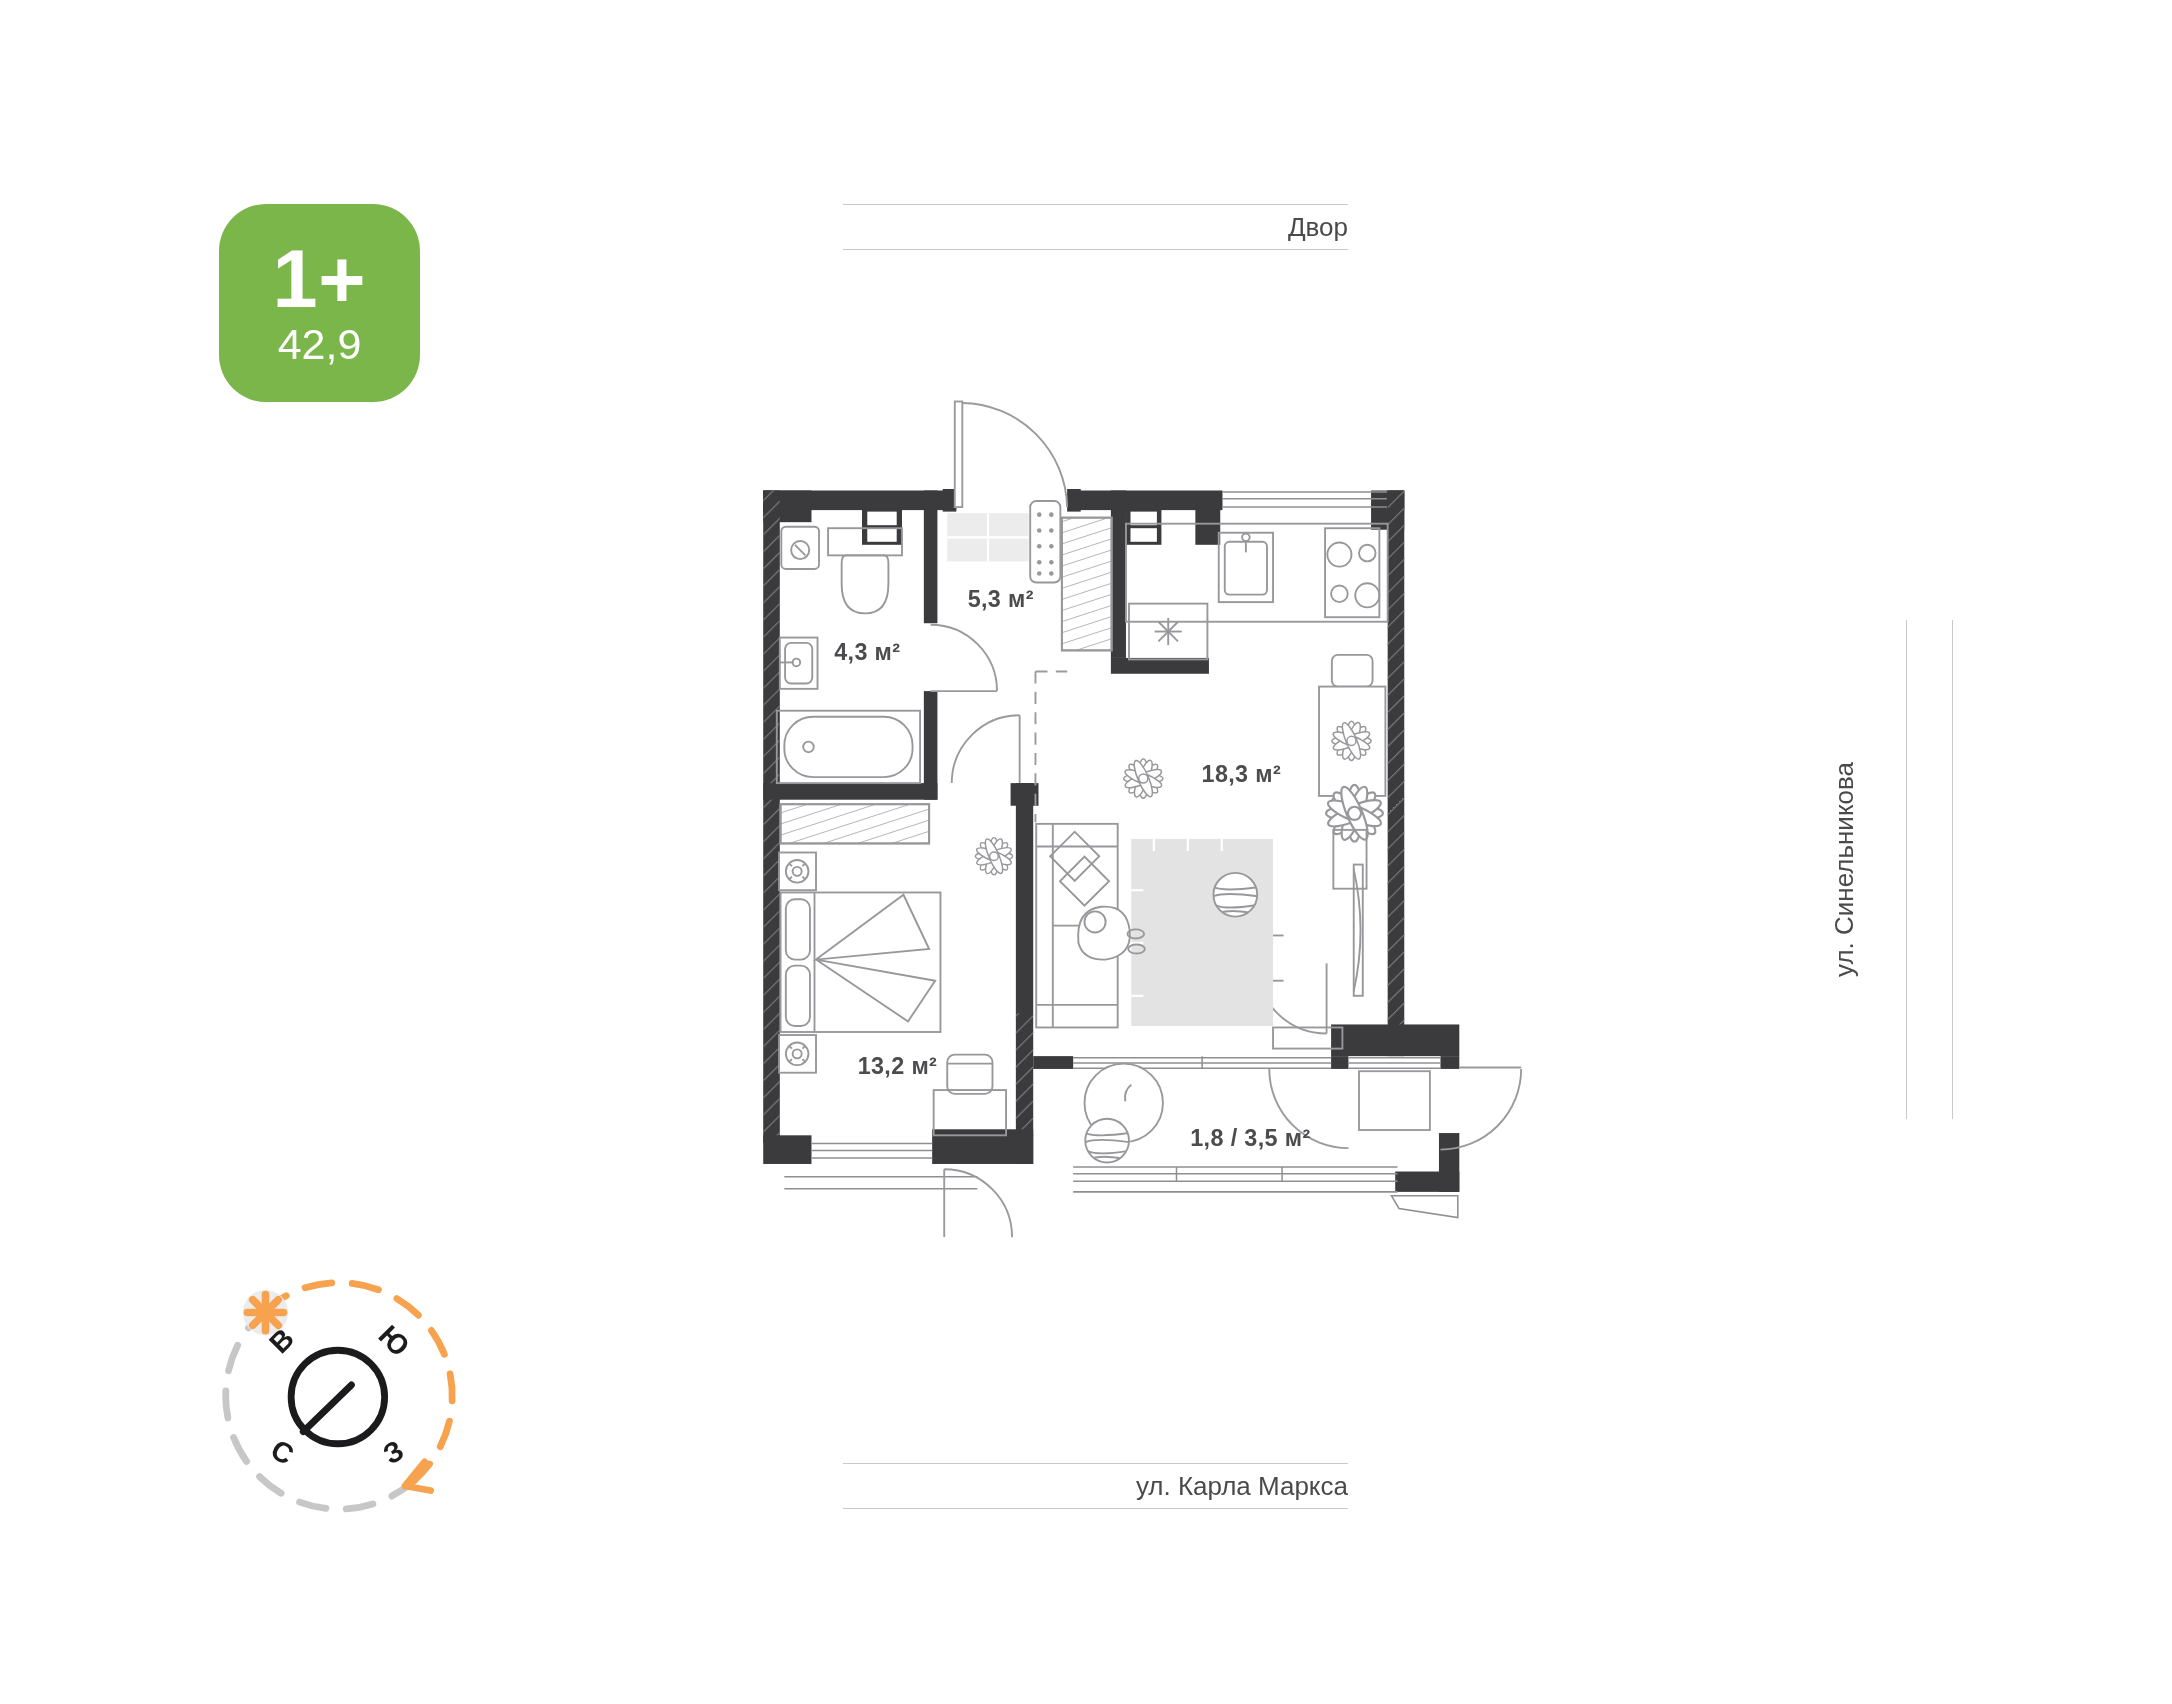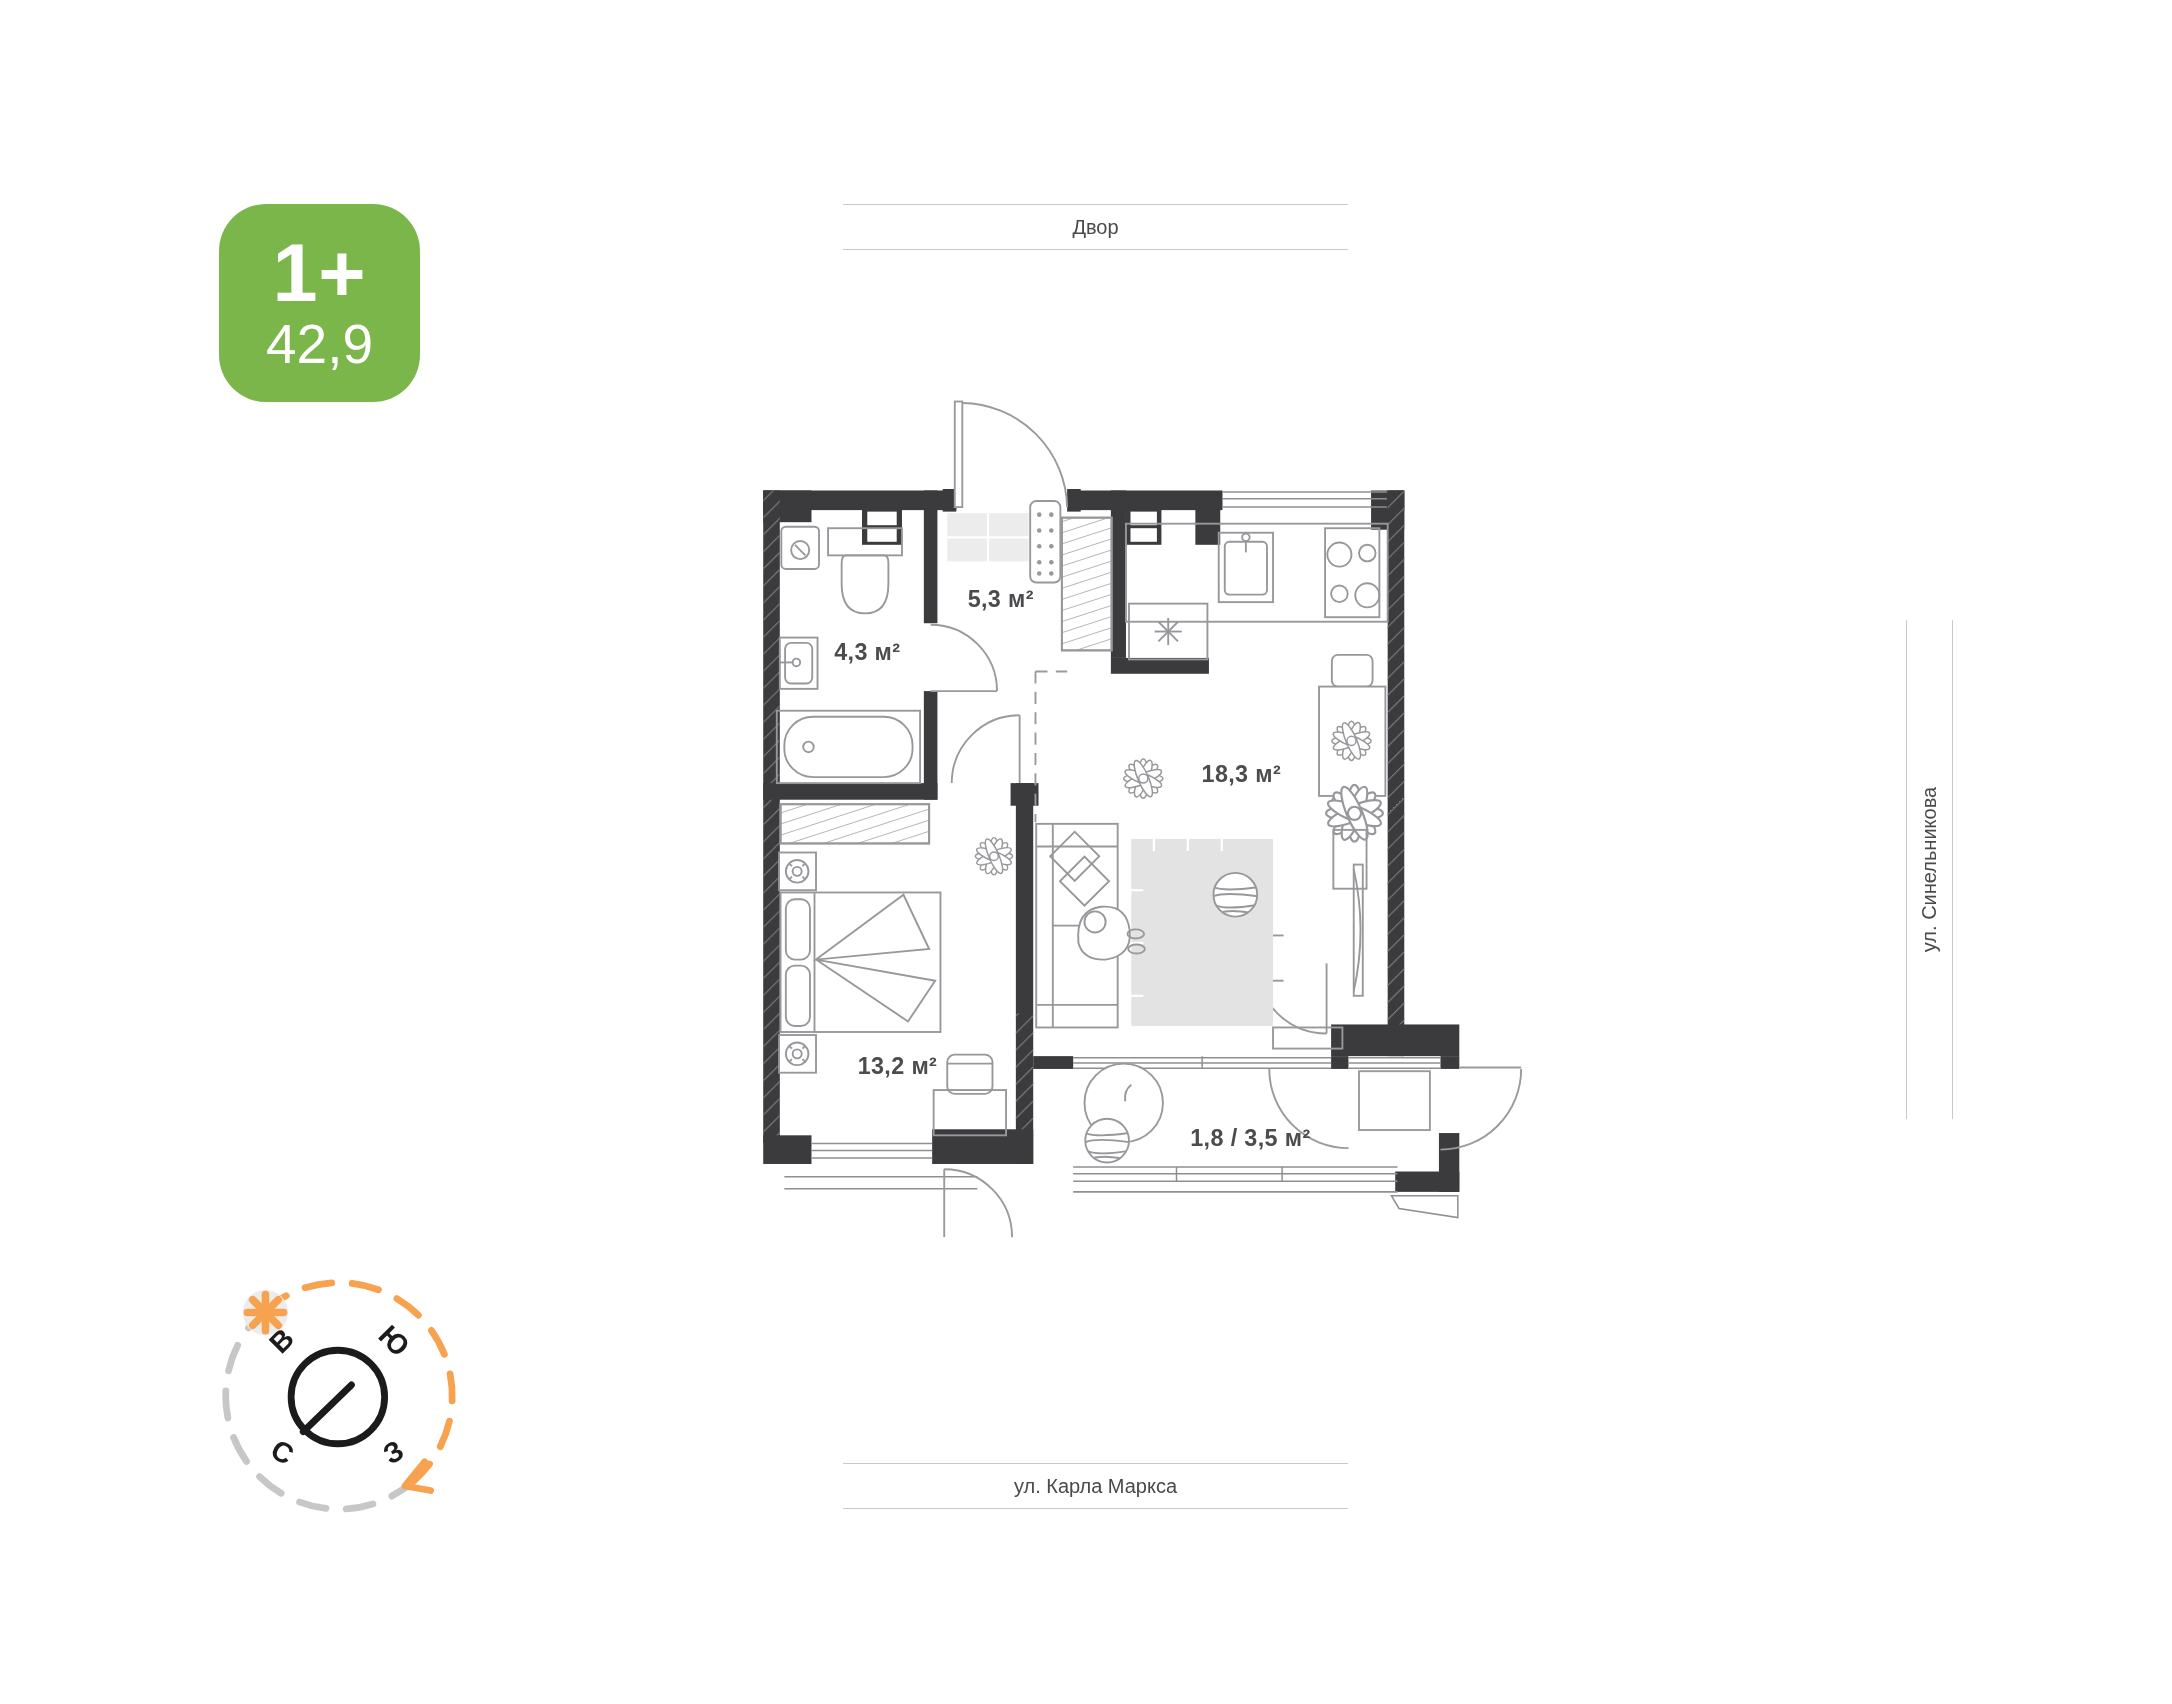--- a/index.html
+++ b/index.html
@@ -3,24 +3,24 @@
 <meta charset="utf-8">
 <style>
   html,body{margin:0;padding:0;background:#fff;}
   .stage{position:relative;width:2172px;height:1705px;background:#fff;overflow:hidden;
          font-family:"Liberation Sans",sans-serif;}
   
   .badge{position:absolute;left:219px;top:204px;width:201px;height:198px;
          background:#7ab64a;border-radius:47px;color:#fff;
          display:flex;flex-direction:column;align-items:center;justify-content:center;}
   .badge .rooms{font-size:81px;font-weight:800;line-height:1.0;letter-spacing:0.8px;}
-  .badge .area{font-size:55px;font-weight:500;line-height:1.05;margin-top:2px;}
+  .badge .area{font-size:43px;font-weight:500;line-height:1.05;margin-top:2px;}
   
-  .band{position:absolute;display:flex;align-items:center;justify-content:center;
-        color:#4a4a4c;font-size:20px;font-weight:500;}
+  .band{position:absolute;display:flex;align-items:center;justify-content:flex-end;
+        color:#4a4a4c;font-size:26px;font-weight:500;}
   .band.h{border-top:1.5px solid #c9c9c9;border-bottom:1.5px solid #c9c9c9;}
   .band.v{border-left:1.5px solid #c9c9c9;border-right:1.5px solid #c9c9c9;}
   .band-top{left:843px;top:204px;width:505px;height:44px;}
   .band-bottom{left:843px;top:1463px;width:505px;height:44px;}
   .band-right{left:1906px;top:620px;width:45px;height:499px;}
   .band-right span{transform:rotate(-90deg);white-space:nowrap;}
   svg{position:absolute;left:0;top:0;}
   svg text{font-family:"Liberation Sans",sans-serif;}
   .arealbl{font-size:31px;font-weight:600;fill:#4c4c4f;letter-spacing:.5px;}
   .cletter{font-size:38px;font-weight:600;fill:#1c1c1e;}

